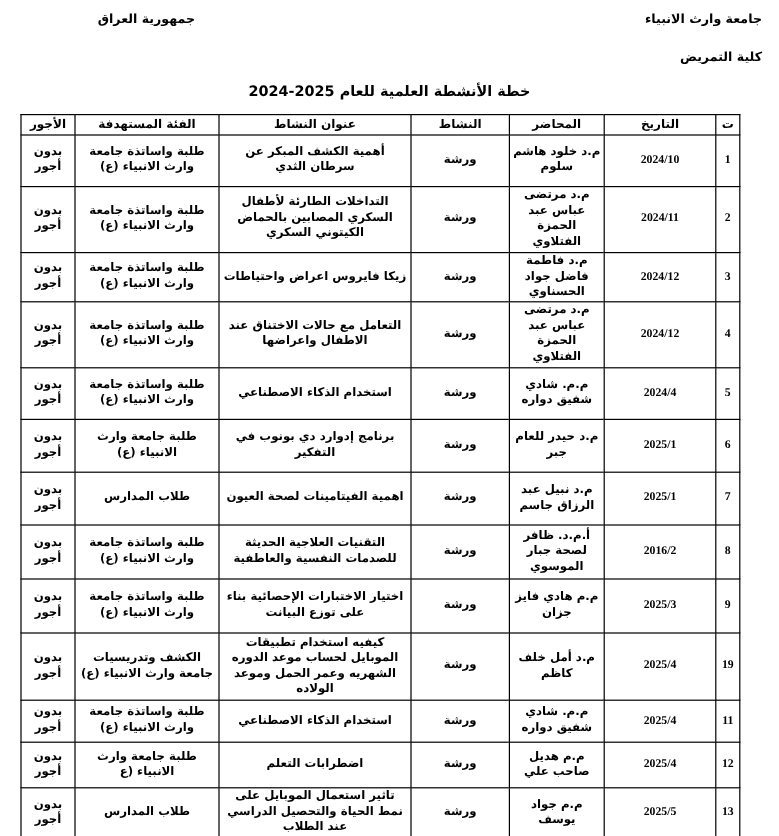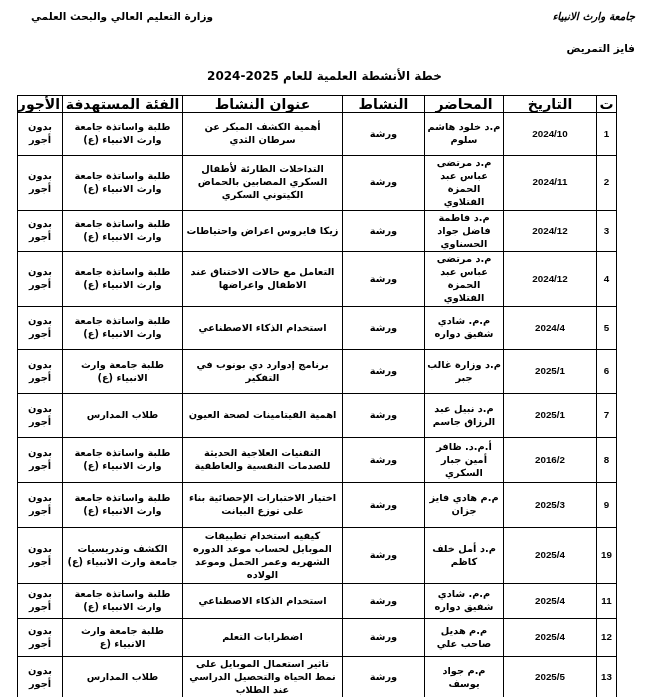--- a/index.html
+++ b/index.html
@@ -10,21 +10,21 @@
     color:#000;
     font-family:"DejaVu Sans", sans-serif;
     font-weight:bold;
     direction:rtl;
     overflow:hidden;
   }
   .hdr-right {
     position:absolute; top:10px; right:14px;
     text-align:right; font-size:10.5px; line-height:1.2;
   }
-  .hdr-right .line1 { margin-bottom:19px;font-style:italic; }
+  .hdr-right .line1 { margin-bottom:19px; }
   .hdr-left {
     position:absolute; top:10px; left:16px; width:212px;
     text-align:center; font-size:10.5px; line-height:1.2;
   }
   .hdr-left .line1 { margin-bottom:19px; }
   .doc-title {
     position:absolute; top:69px; left:0; width:649px;
     text-align:center; font-size:12px;
   }
   table.plan {
@@ -35,32 +35,32 @@
     direction:rtl;
   }
   table.plan th, table.plan td {
     border:1.5px solid #000;
     text-align:center;
     vertical-align:middle;
     padding:1px 2px;
     font-weight:bold;
     overflow:hidden;
   }
-  table.plan th { font-size:14px; height:17px; padding:0 2px; }
+  table.plan th { font-size:10px; height:17px; padding:0 2px; }
   table.plan td { font-size:9.8px; line-height:1.32; }
   
   col.c-no      { width:20px; }
   col.c-date    { width:93px; }
   col.c-lecturer{ width:79px; }
   col.c-activity{ width:82px; }
   col.c-title   { width:160px; }
   col.c-target  { width:120px; }
   col.c-fees    { width:45px; }
   td.col-no, td.col-date {
-    font-family:Liberation Sans, sans-serif;
+    font-family:Liberation Serif, serif;
     font-size:11.5px;
   }
   td.col-fees { font-size:9.3px; }
   td.col-target { font-size:9.5px;margin-left:19px; }
   tbody tr:nth-child(1)  { height:43px; }
   tbody tr:nth-child(2)  { height:35px; }
   tbody tr:nth-child(3)  { height:36px; }
   tbody tr:nth-child(4)  { height:43px; }
   tbody tr:nth-child(5)  { height:43px; }
   tbody tr:nth-child(6)  { height:44px; }
@@ -70,25 +70,25 @@
   tbody tr:nth-child(10) { height:56px; }
   tbody tr:nth-child(11) { height:35px; }
   tbody tr:nth-child(12) { height:38px; }
   tbody tr:nth-child(13) { height:41px; }
 </style>
 </head>
 <body>
 
 <div class="hdr-right">
   <div class="line1">جامعة وارث الانبياء</div>
-  <div class="line2">فايز التمريض</div>
+  <div class="line2">كلية التمريض</div>
 </div>
 
 <div class="hdr-left">
-  <div class="line2">وزارة التعليم العالي والبحث العلمي</div>
+  <div class="line1">جمهورية العراق</div>
 </div>
 
 <div class="doc-title">خطة الأنشطة العلمية للعام 2025-2024</div>
 
 <table class="plan">
   <colgroup>
     <col class="c-no">
       <col class="c-date">
       <col class="c-lecturer">
       <col class="c-activity">
@@ -149,39 +149,39 @@
         <td class="col-date">2024/4</td>
         <td class="col-lecturer">م.م. شادي شفيق دواره</td>
         <td class="col-activity">ورشة</td>
         <td class="col-title">استخدام الذكاء الاصطناعي</td>
         <td class="col-target">طلبة واساتذة جامعة وارث الانبياء (ع)</td>
         <td class="col-fees">بدون أجور</td>
       </tr>
       <tr>
         <td class="col-no">6</td>
         <td class="col-date">2025/1</td>
-        <td class="col-lecturer">م.د وزارة غالب جبر</td>
+        <td class="col-lecturer">م.د حيدر للعام جبر</td>
         <td class="col-activity">ورشة</td>
         <td class="col-title">برنامج إدوارد دي بونوب في التفكير</td>
         <td class="col-target">طلبة جامعة وارث الانبياء (ع)</td>
         <td class="col-fees">بدون أجور</td>
       </tr>
       <tr>
         <td class="col-no">7</td>
         <td class="col-date">2025/1</td>
         <td class="col-lecturer">م.د نبيل عبد الرزاق جاسم</td>
         <td class="col-activity">ورشة</td>
         <td class="col-title">اهمية الفيتامينات لصحة العيون</td>
         <td class="col-target">طلاب المدارس</td>
         <td class="col-fees">بدون أجور</td>
       </tr>
       <tr>
         <td class="col-no">8</td>
         <td class="col-date">2016/2</td>
-        <td class="col-lecturer">أ.م.د. ظافر أمين جبار السكري</td>
+        <td class="col-lecturer">أ.م.د. ظافر لصحة جبار الموسوي</td>
         <td class="col-activity">ورشة</td>
         <td class="col-title">التقنيات العلاجية الحديثة للصدمات النفسية والعاطفية</td>
         <td class="col-target">طلبة واساتذة جامعة وارث الانبياء (ع)</td>
         <td class="col-fees">بدون أجور</td>
       </tr>
       <tr>
         <td class="col-no">9</td>
         <td class="col-date">2025/3</td>
         <td class="col-lecturer">م.م هادي فايز جزان</td>
         <td class="col-activity">ورشة</td>

